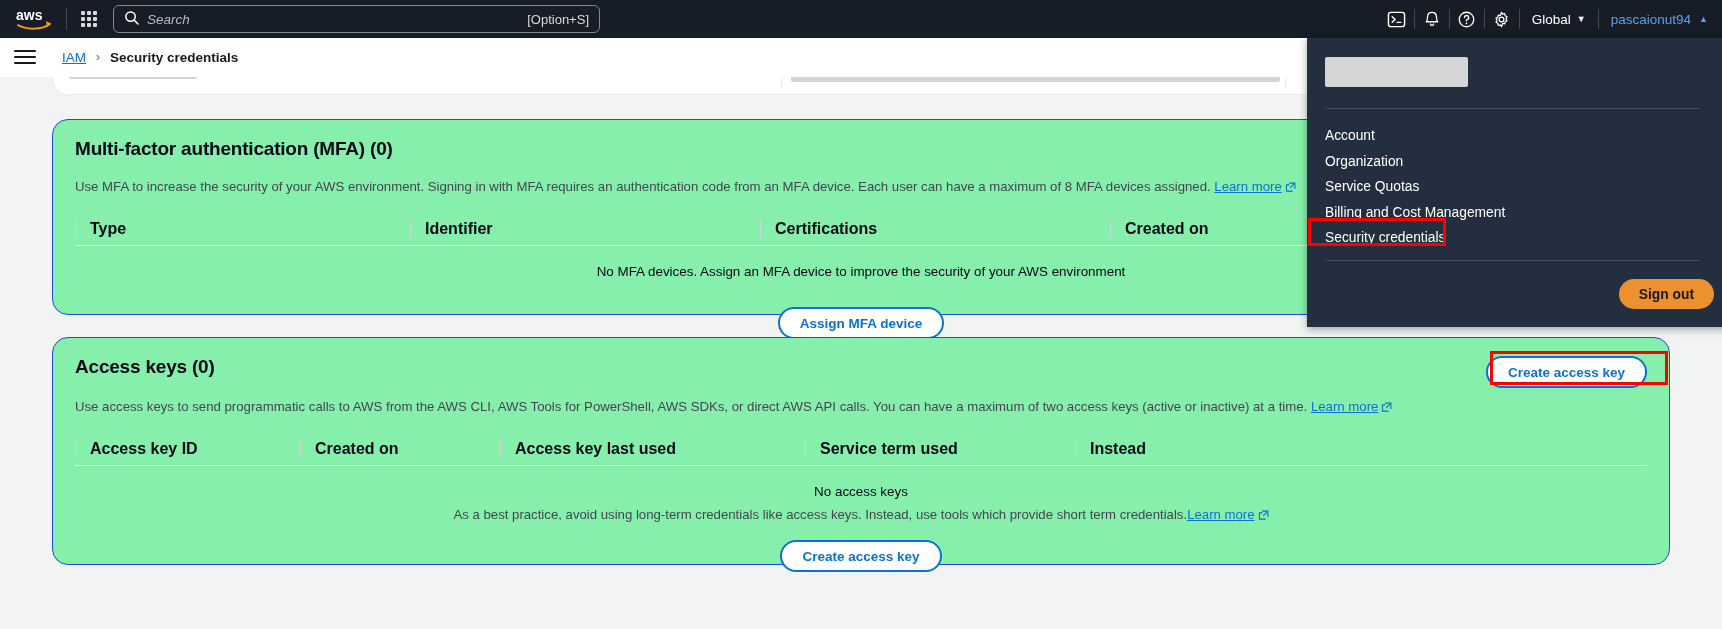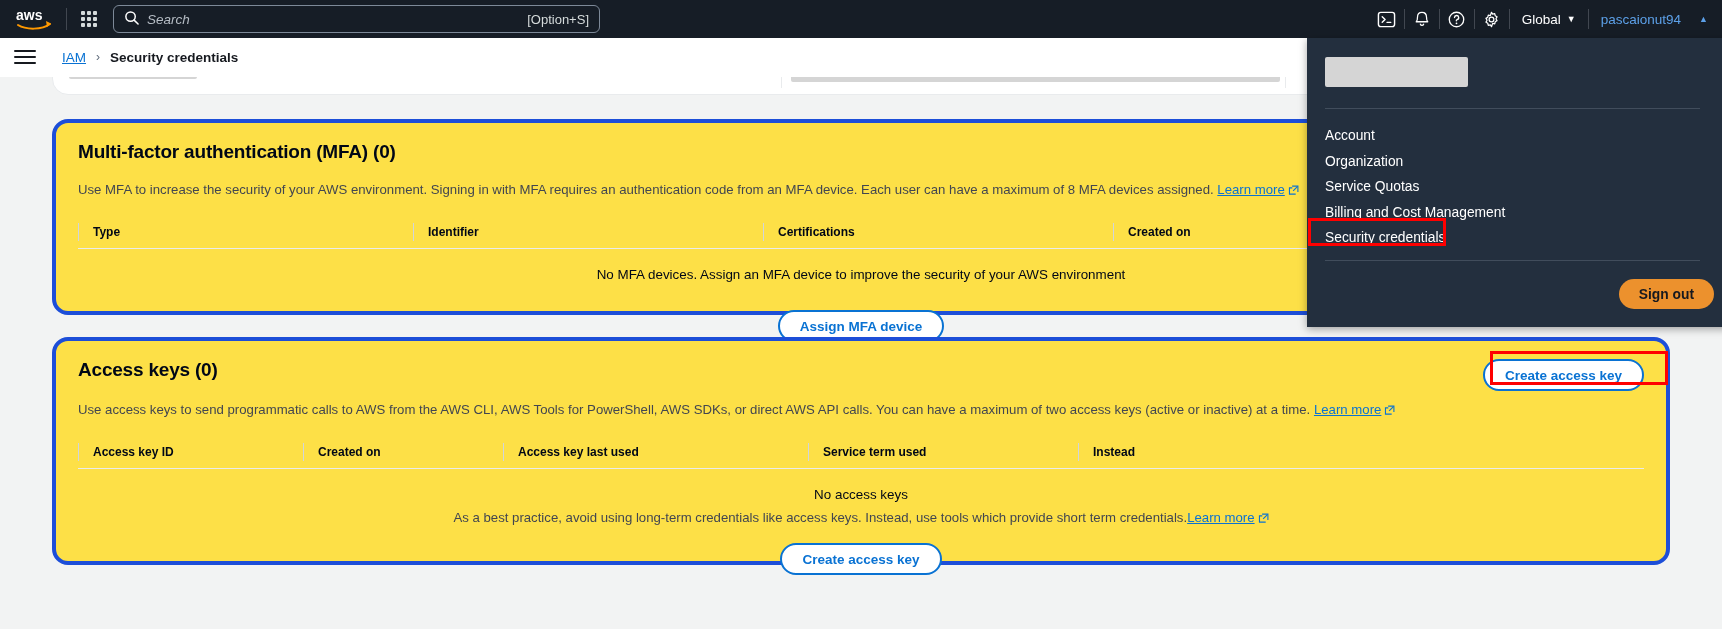--- a/index.html
+++ b/index.html
@@ -59,21 +59,21 @@
     width: 34px; height: 38px; display: flex; align-items: center; justify-content: center;
     cursor: pointer;
   }
   .nav-sep { width: 1px; height: 20px; background: #414750; }
   .nav-text {
     font-size: 13.5px; color: #ffffff; padding: 0 12px; cursor: pointer;
     display:flex; align-items:center; gap:6px; white-space: nowrap;
   }
   .nav-account {
     font-size: 13.5px; color: #5ca0e8; padding: 0 14px 0 12px; cursor: pointer;
-    display:flex; align-items:center; gap:18px; white-space: nowrap;
+    display:flex; align-items:center; gap:8px; white-space: nowrap;
   }
   .caret-down { font-size: 9px; }
   .caret-up { font-size: 9px; }
 
   
   .breadcrumb-bar {
     position: absolute; top: 38px; left: 0;
     width: 1722px; height: 39px;
     background: #ffffff;
     display: flex; align-items: center;
@@ -94,22 +94,22 @@
 
   
   .page {
     position: absolute; top: 77px; left: 0;
     width: 1722px; height: 552px;
     background: #f2f3f3;
     overflow: hidden;
   }
 
   .panel {
-    background: #fde047;
-    border: 4px solid #1d4ed8;
+    background: #86efac;
+    border: 1px solid #1d4ed8;
     border-radius: 16px;
     margin: 0 52px;
     position: relative;
   }
 
   
   .panel-partial {
     position: absolute; top: -40px; left: 52px; right: 52px;
     height: 58px;
     background: #ffffff;
@@ -163,21 +163,21 @@
   .head-actions { display: flex; gap: 10px; align-items: center; }
 
   
   .thead {
     display: flex; align-items: center;
     margin: 14px 22px 0 22px;
     border-bottom: 1px solid #e9ebed;
     height: 34px;
   }
   .th {
-    font-size: 12px; font-weight: 700; color: #000716;
+    font-size: 16px; font-weight: 700; color: #000716;
     border-left: 1px solid #d1d5db;
     padding-left: 14px; height: 18px; line-height: 18px;
     display: flex; align-items: center;
   }
   .th:first-child { border-left: 1px solid #d1d5db; }
 
   .empty-wrap {
     display: flex; flex-direction: column; align-items: center;
     padding-top: 18px; gap: 8px;
   }

